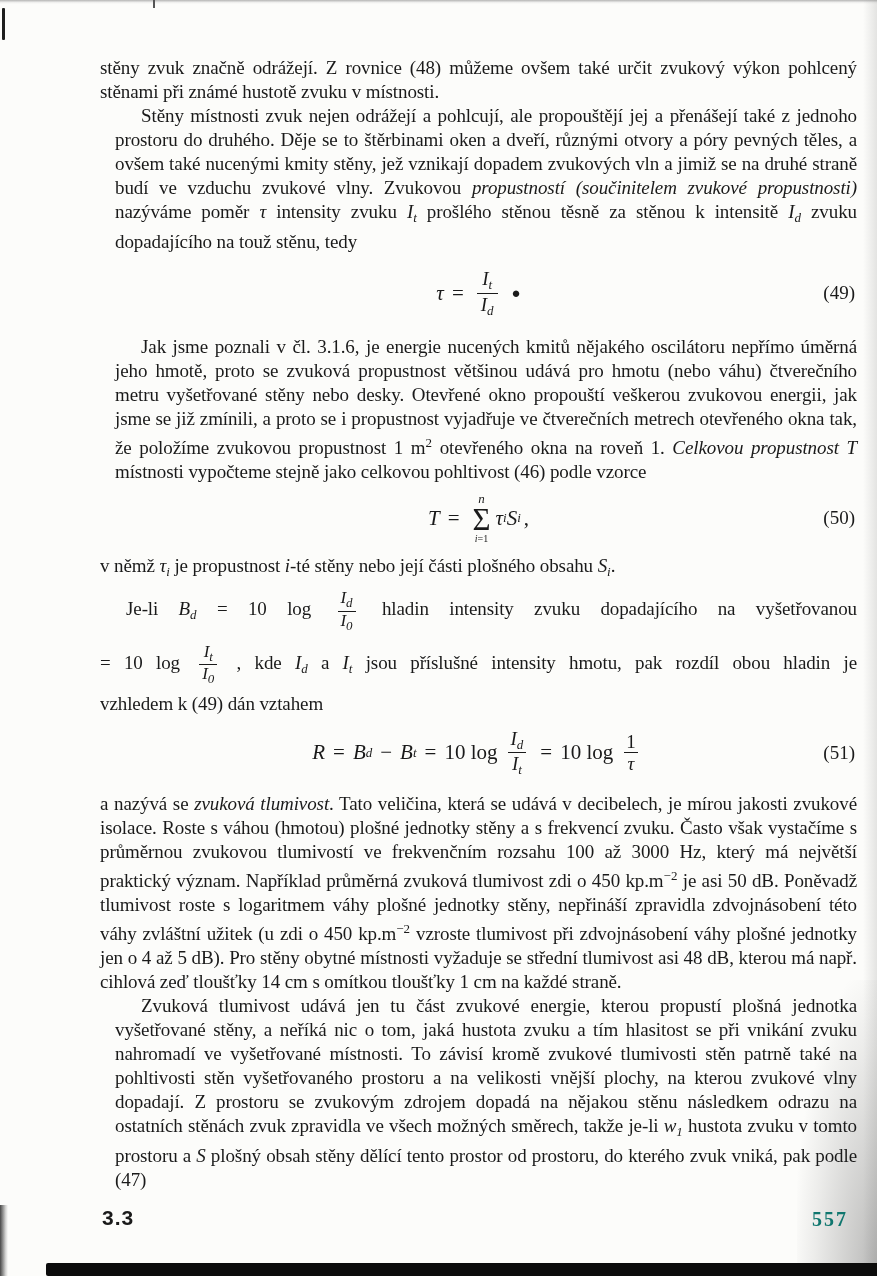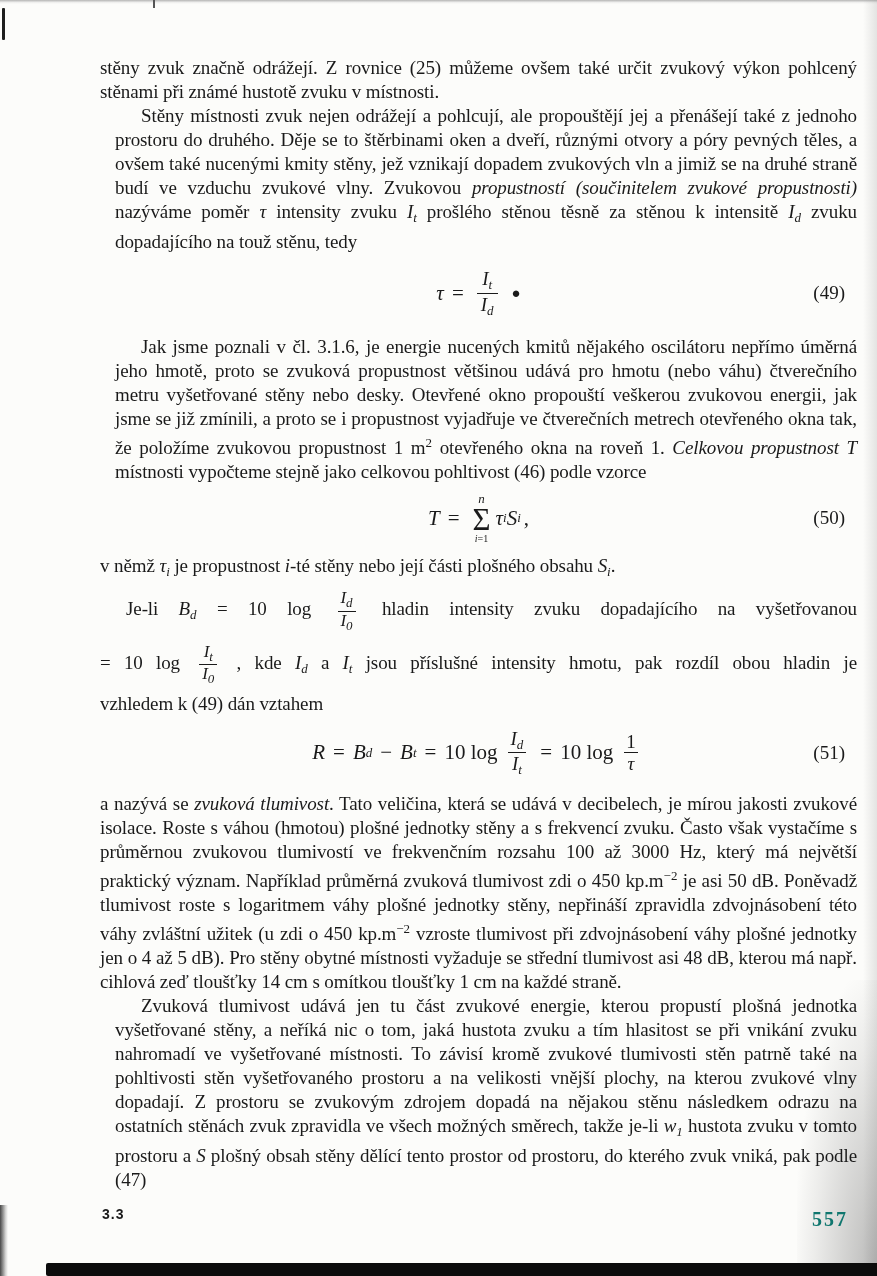--- a/index.html
+++ b/index.html
@@ -40,36 +40,36 @@
   .eqrow {
     position:relative; display:flex; align-items:center; justify-content:center;
     font-size:21px; line-height:1.1;
   }
   .eq49 { margin:14px 0 16px; }
   .eq50 { margin:8px 0 10px; }
   .eq51 { margin:12px 0 14px; }
   .eqbody { display:inline-flex; align-items:center; }
   .rel { margin:0 8px; }
   .coef { margin-right:4px; }
-  .eqlabel { position:absolute; right:12px; top:50%; transform:translateY(-50%); font-size:19px; }
+  .eqlabel { position:absolute; right:2px; top:50%; transform:translateY(-50%); font-size:19px; }
   .frac { display:inline-flex; flex-direction:column; align-items:center; margin:0 5px; }
   .frac .fnum, .frac .fden { font-size:19px; line-height:1.15; padding:0 4px; }
   .frac .fden { border-top:1.6px solid var(--ink,#1a1a1a); }
   .eqdot { font-size:15px; margin-left:9px; }
   .eqcomma { margin-left:3px; }
   .sum { display:inline-flex; flex-direction:column; align-items:center; margin:0 5px; line-height:1; }
   .sum-up { font-size:13px; font-style:italic; line-height:1; }
   .sigma { font-size:31px; line-height:0.95; }
   .sum-down { font-size:10px; line-height:1; }
 
   
   .footer-section {
     position:absolute; left:102px; top:1206px;
     font-family:"Liberation Sans","DejaVu Sans",sans-serif;
-    font-weight:bold; font-size:14px; letter-spacing:1px;
+    font-weight:bold; font-size:21px; letter-spacing:1px;
   }
   .footer-page {
     position:absolute; right:29px; top:1208px;
     font-weight:bold; font-size:20px; letter-spacing:2px; color:#0f766e;
   }
 
   
   .top-noise {
     position:absolute; left:0; top:0; width:100%; height:4px;
     background:linear-gradient(to bottom, rgba(110,110,110,0.5), rgba(180,180,180,0.18) 60%, transparent);
@@ -96,21 +96,21 @@
 <div class="page">
 
   <div class="top-noise"></div>
   <div class="top-tick"></div>
   <div class="topleft-line"></div>
   <div class="right-shade"></div>
   <div class="corner-shade"></div>
 
   <div class="content">
 
-    <p class="para"><span>stěny zvuk značně odrážejí. Z rovnice (25) můžeme ovšem také určit zvukový výkon pohlcený stěnami při známé hustotě zvuku v místnosti.</span></p>
+    <p class="para"><span>stěny zvuk značně odrážejí. Z rovnice (48) můžeme ovšem také určit zvukový výkon pohlcený stěnami při známé hustotě zvuku v místnosti.</span></p>
 
     <p class="para indent"><span>Stěny místnosti zvuk nejen odrážejí a pohlcují, ale propouštějí jej a přenášejí také z jednoho prostoru do druhého. Děje se to štěrbinami oken a dveří, různými otvory a póry pevných těles, a ovšem také nucenými kmity stěny, jež vznikají dopadem zvukových vln a jimiž se na druhé straně budí ve vzduchu zvukové vlny. Zvukovou </span><span class="it">propustností (součinitelem zvukové propustnosti)</span><span> nazýváme poměr </span><span class="var">τ</span><span> intensity zvuku </span><span class="var">I</span><span class="sub">t</span><span> prošlého stěnou těsně za stěnou k intensitě </span><span class="var">I</span><span class="sub">d</span><span> zvuku dopadajícího na touž stěnu, tedy</span></p>
 
     <div class="eqrow eq49">
       <span class="eqbody">
         <span class="var">τ</span>
         <span class="rel">=</span>
         <span class="frac">
           <span class="fnum"><span class="var">I</span><span class="sub">t</span></span>
           <span class="fden"><span class="var">I</span><span class="sub">d</span></span>

